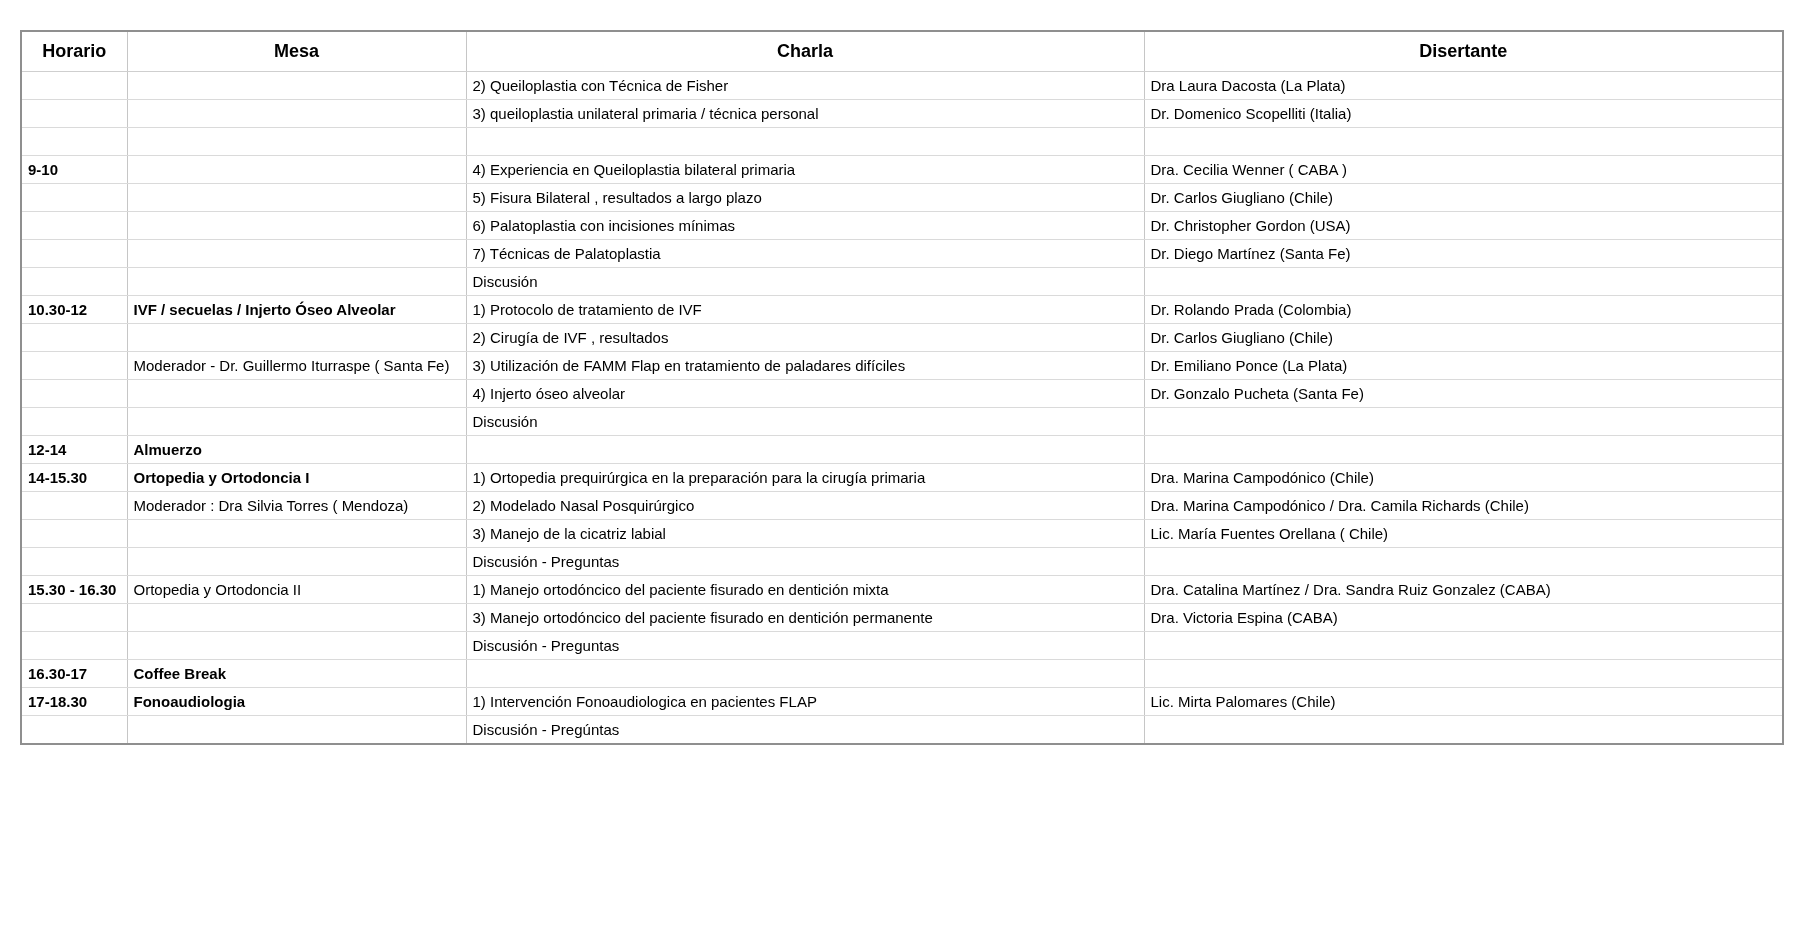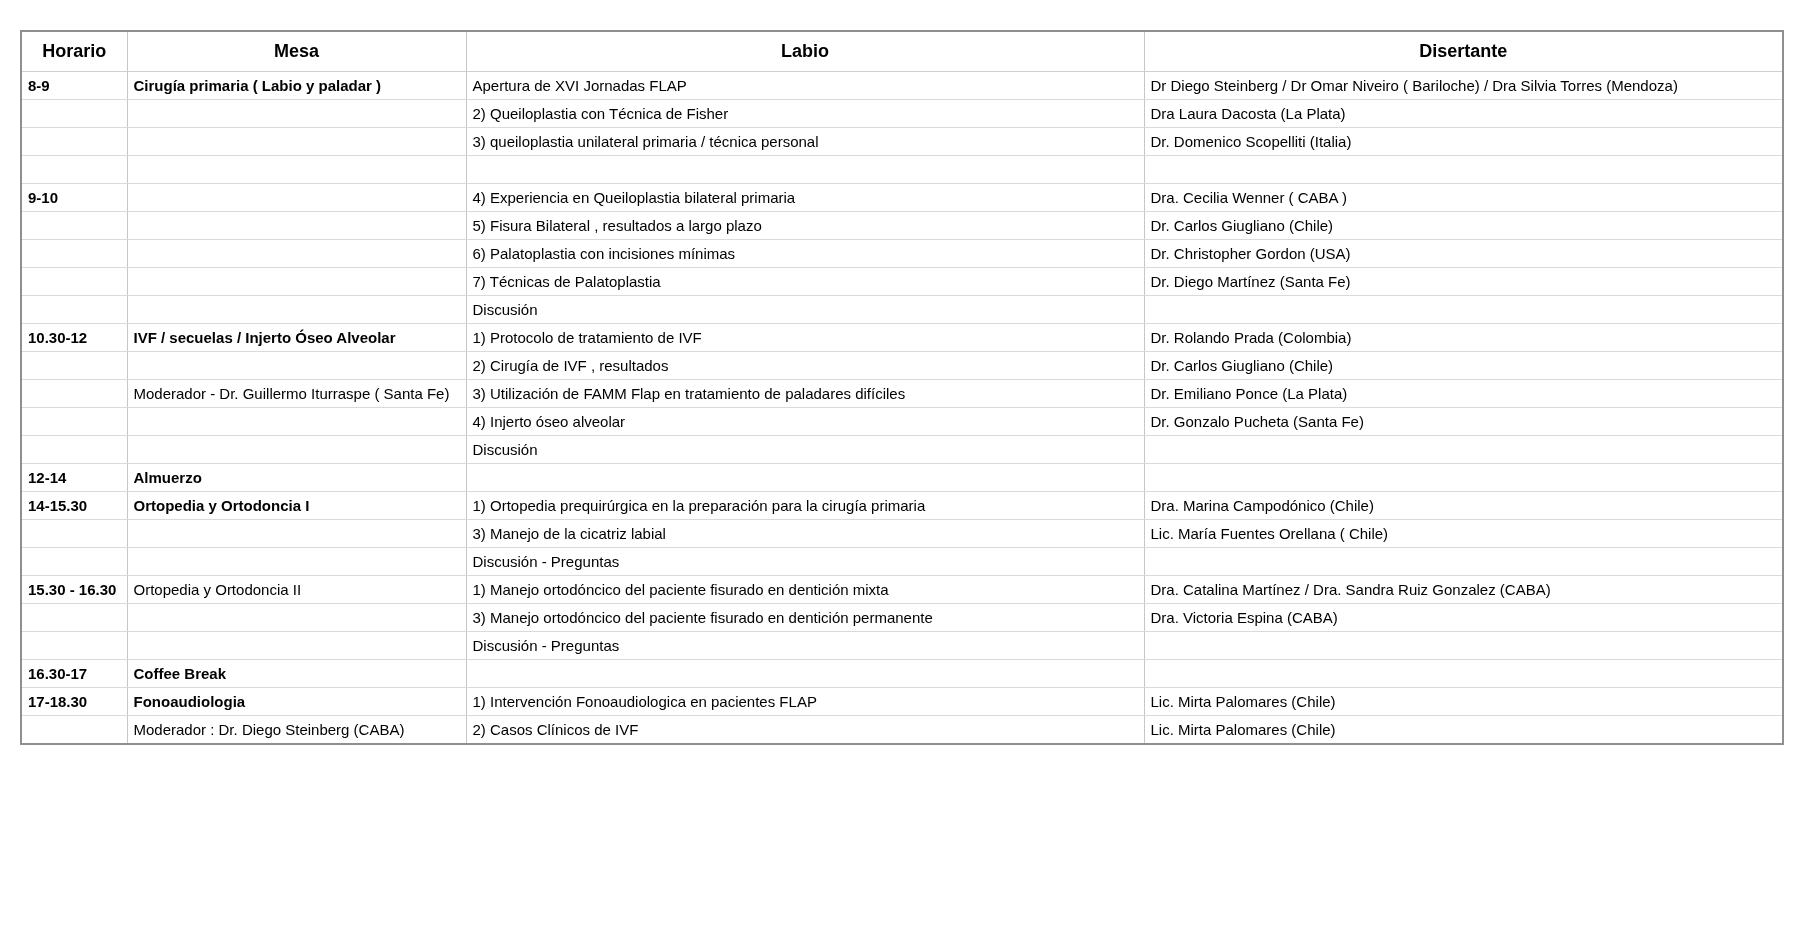--- a/index.html
+++ b/index.html
@@ -67,32 +67,26 @@
     <colgroup>
       <col style="width:106px">
       <col style="width:339px">
       <col style="width:678px">
       <col style="width:639px">
     </colgroup>
     <thead>
       <tr>
         <th>Horario</th>
         <th>Mesa</th>
-        <th>Labio</th>
+        <th>Charla</th>
         <th>Disertante</th>
       </tr>
     </thead>
     <tbody>
         <tr>
-          <td class="b">8-9</td>
-          <td class="b">Cirugía primaria ( Labio y paladar )</td>
-          <td>Apertura de XVI Jornadas FLAP</td>
-          <td>Dr Diego Steinberg / Dr Omar Niveiro ( Bariloche) / Dra Silvia Torres (Mendoza)</td>
-        </tr>
-        <tr>
           <td></td>
           <td></td>
           <td>2) Queiloplastia con Técnica de Fisher</td>
           <td>Dra Laura Dacosta (La Plata)</td>
         </tr>
         <tr>
           <td></td>
           <td></td>
           <td>3) queiloplastia unilateral primaria / técnica personal</td>
           <td>Dr. Domenico Scopelliti (Italia)</td>
@@ -170,20 +164,26 @@
           <td></td>
         </tr>
         <tr>
           <td class="b">14-15.30</td>
           <td class="b">Ortopedia y Ortodoncia I</td>
           <td>1) Ortopedia prequirúrgica en la preparación para la cirugía primaria</td>
           <td>Dra. Marina Campodónico (Chile)</td>
         </tr>
         <tr>
           <td></td>
+          <td>Moderador : Dra Silvia Torres ( Mendoza)</td>
+          <td>2) Modelado Nasal Posquirúrgico</td>
+          <td>Dra. Marina Campodónico / Dra. Camila Richards (Chile)</td>
+        </tr>
+        <tr>
+          <td></td>
           <td></td>
           <td>3) Manejo de la cicatriz labial</td>
           <td>Lic. María Fuentes Orellana ( Chile)</td>
         </tr>
         <tr>
           <td></td>
           <td></td>
           <td>Discusión - Preguntas</td>
           <td></td>
         </tr>
@@ -212,19 +212,19 @@
           <td></td>
         </tr>
         <tr>
           <td class="b">17-18.30</td>
           <td class="b">Fonoaudiologia</td>
           <td>1) Intervención Fonoaudiologica en pacientes FLAP</td>
           <td>Lic. Mirta Palomares (Chile)</td>
         </tr>
         <tr>
           <td></td>
-          <td>Moderador : Dr. Diego Steinberg (CABA)</td>
-          <td>2) Casos Clínicos de IVF</td>
-          <td>Lic. Mirta Palomares (Chile)</td>
+          <td></td>
+          <td>Discusión - Pregúntas</td>
+          <td></td>
         </tr>
       </tbody>
   </table>
 </div>
 
 </body></html>

